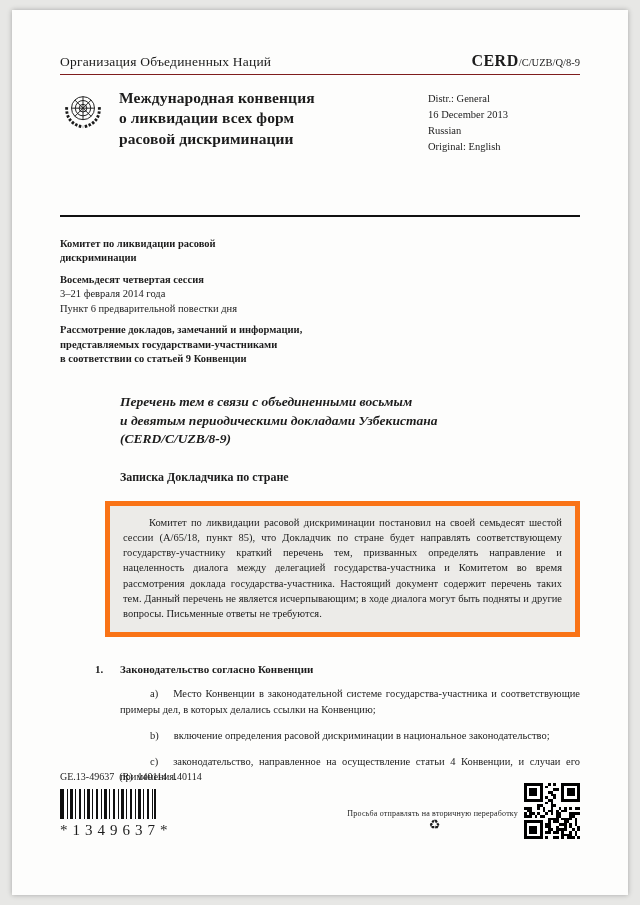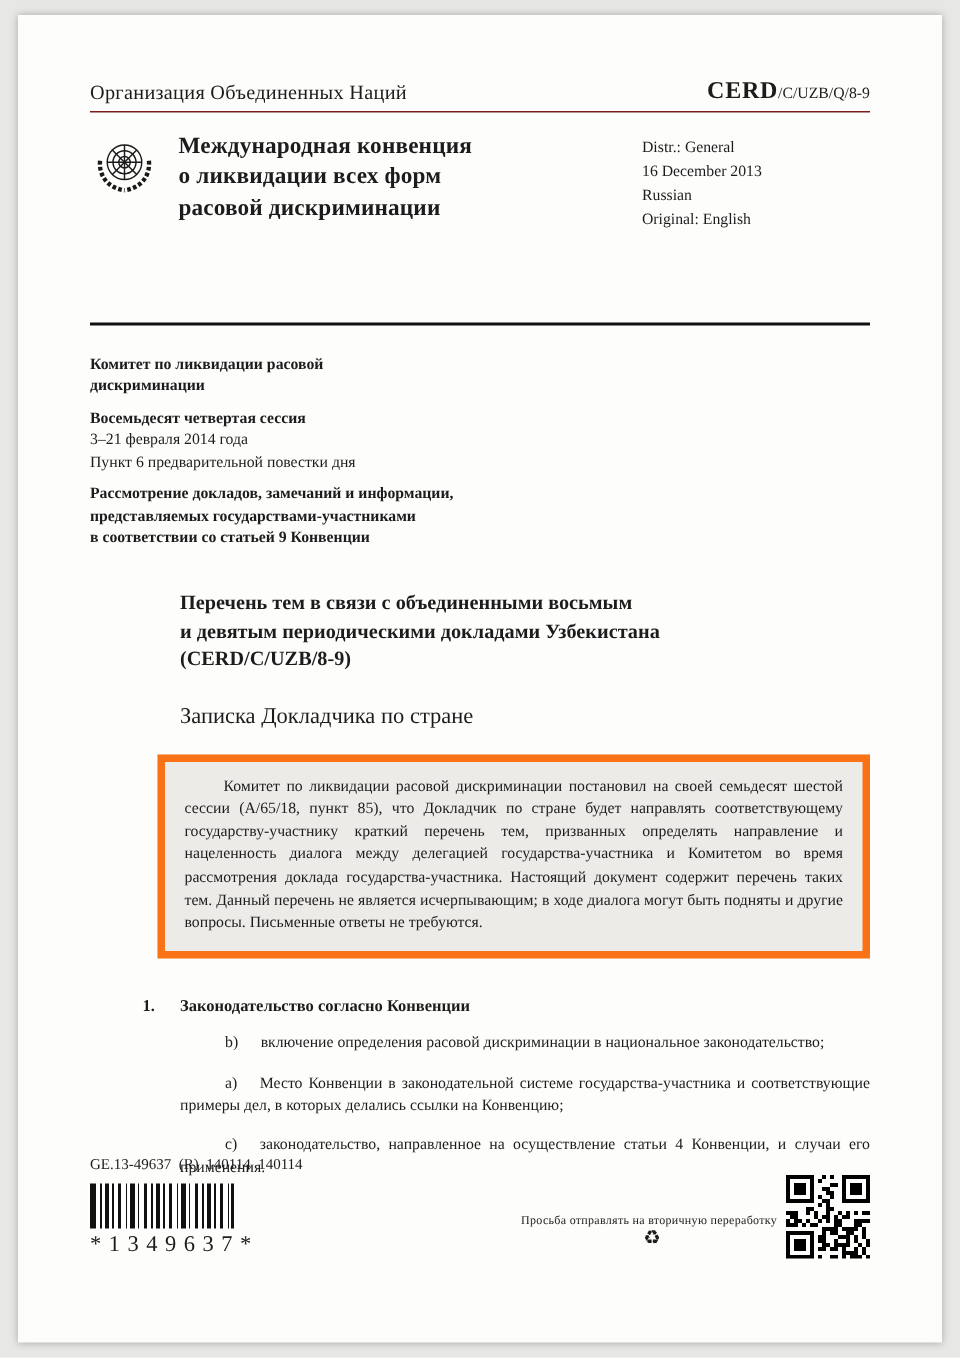--- a/index.html
+++ b/index.html
@@ -63,25 +63,26 @@
   .committee { margin-top: 20px; font-size: 10.5px; line-height: 1.38; }
   .committee .blk { margin-bottom: 7px; }
   .b { font-weight: bold; }
 
   
   .page-title {
     margin: 26px 0 0 60px;
     font-size: 13.5px;
     font-weight: bold;
     line-height: 1.38;
+    font-style: italic;
   }
   .note-subtitle {
     margin: 21px 0 8px 60px;
-    font-size: 15px;
-    font-weight: normal;
+    font-size: 12px;
+    font-weight: bold;
   }
   .summary-box {
     margin: 16px 0 0 45px;
     border: 5px solid #f97316;
     background: #ecebe8;
     padding: 9px 13px 11px 13px;
     font-size: 10.5px;
     line-height: 1.45;
     text-align: justify;
     text-indent: 26px;
@@ -187,22 +188,22 @@
 (CERD/C/UZB/8-9)</div>
   <div class="note-subtitle">Записка Докладчика по стране</div>
 
   <div class="summary-box">Комитет по ликвидации расовой дискриминации постановил на своей семьдесят шестой сессии (A/65/18, пункт 85), что Докладчик по стране будет направлять соответствующему государству-участнику краткий перечень тем, призванных определять направление и нацеленность диалога между делегацией государства-участника и Комитетом во время рассмотрения доклада государства-участника. Настоящий документ содержит перечень таких тем. Данный перечень не является исчерпывающим; в ходе диалога могут быть подняты и другие вопросы. Письменные ответы не требуются.</div>
 
   <div class="section">
     <div class="section-head">
       <span class="num">1.</span>
       <span>Законодательство согласно Конвенции</span>
     </div>
+    <p class="item"><span class="lbl">a)</span><span>Место Конвенции в законодательной системе государства-участника и соответствующие примеры дел, в которых делались ссылки на Конвенцию;</span></p>
     <p class="item"><span class="lbl">b)</span><span>включение определения расовой дискриминации в национальное законодательство;</span></p>
-    <p class="item"><span class="lbl">a)</span><span>Место Конвенции в законодательной системе государства-участника и соответствующие примеры дел, в которых делались ссылки на Конвенцию;</span></p>
     <p class="item"><span class="lbl">c)</span><span>законодательство, направленное на осуществление статьи 4 Конвенции, и случаи его применения.</span></p>
   </div>
 
   <div class="footer">
     <div class="footer-left">
       <div class="ge-number">GE.13-49637  (R)  140114  140114</div>
       <div class="barcode"></div>
       <div class="barcode-text">*1349637*</div>
     </div>
     <div class="footer-right">

